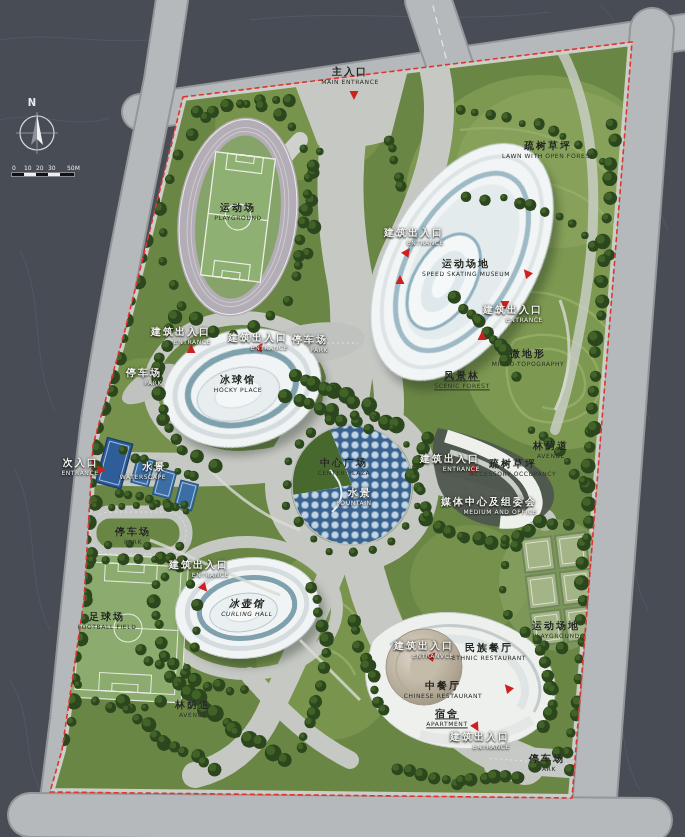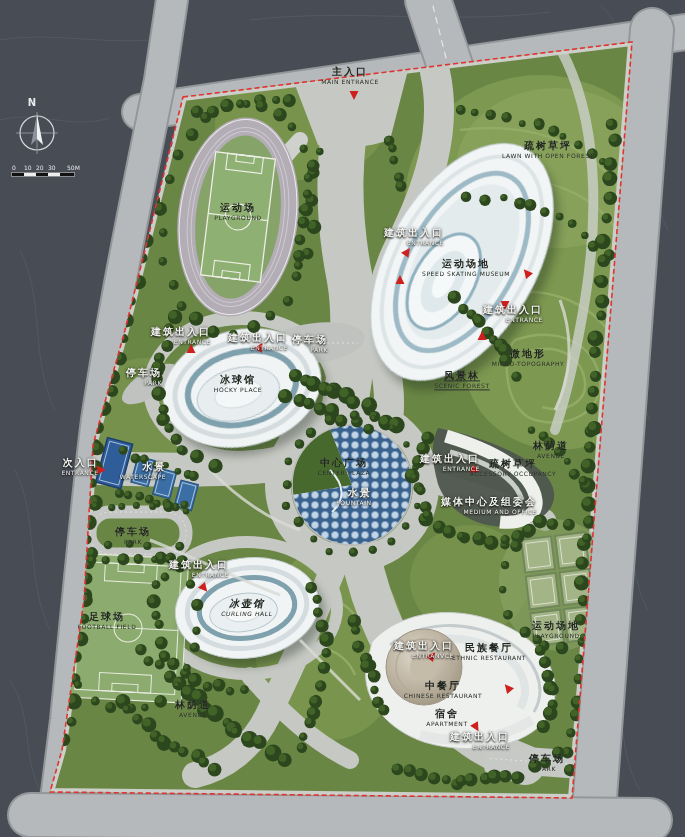--- a/index.html
+++ b/index.html
@@ -1255,21 +1255,21 @@
         <span class="en">ENTRANVCE</span>
       </div>
       <div class="map-label tone-dark" style="left: 489px; top: 652px;">
         <span class="zh">民族餐厅</span>
         <span class="en">ETHNIC RESTAURANT</span>
       </div>
       <div class="map-label tone-dark" style="left: 443px; top: 690px;">
         <span class="zh">中餐厅</span>
         <span class="en">CHINESE RESTAURANT</span>
       </div>
-      <div class="map-label tone-dark" style="left: 447px; top: 718px;">
+      <div class="map-label tone-dark" style="left: 447px; top: 718px; text-decoration: underline;">
         <span class="zh">宿舍</span>
         <span class="en">APARTMENT</span>
       </div>
       <div class="map-label tone-dark" style="left: 193px; top: 709px;">
         <span class="zh">林荫道</span>
         <span class="en">AVENUE</span>
       </div>
       <div class="map-label tone-light" style="left: 480px; top: 741px;">
         <span class="zh">建筑出入口</span>
         <span class="en">ENTRANCE</span>

